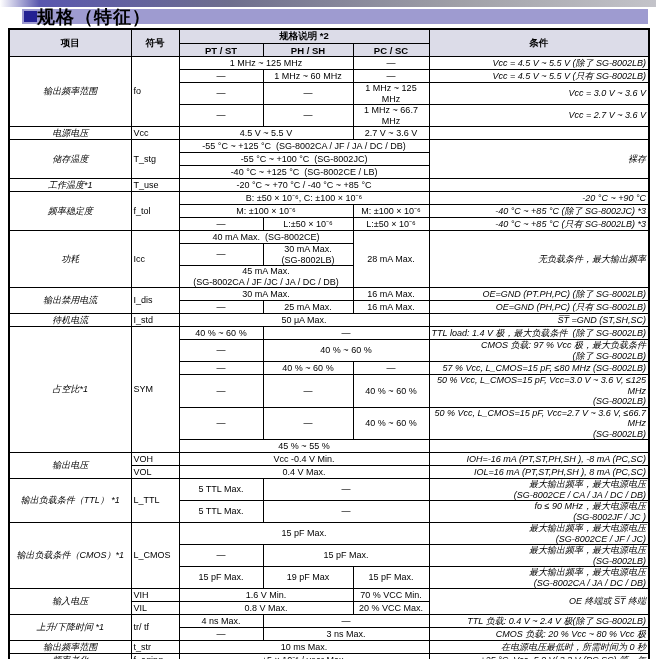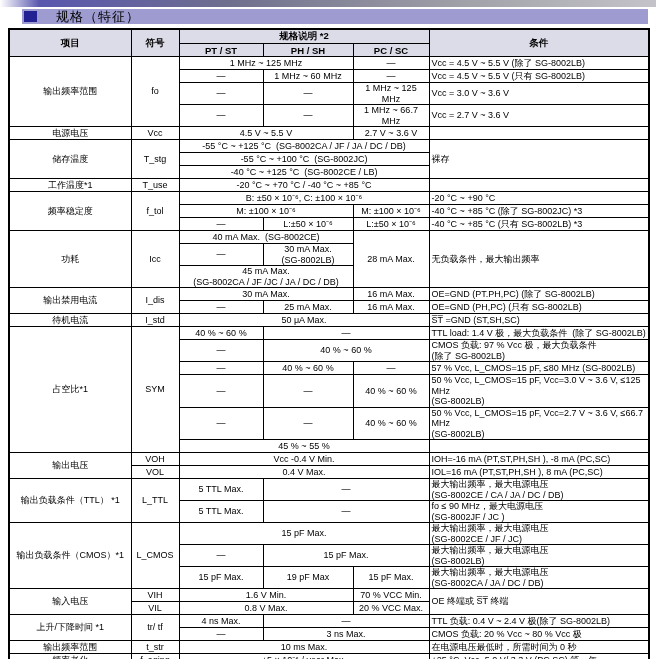--- a/index.html
+++ b/index.html
@@ -15,21 +15,21 @@
     background: linear-gradient(to right, #ffffff 0%, #3c39a0 6%, #55557a 35%, #8f8f98 70%, #b9b9c0 100%);
     opacity:.85;
   }
   .section-header {
     margin:2px 8px 4px 22px;
     width:626px; height:15px;
     background:#9e9bd0;
     display:flex; align-items:center;
   }
   .bullet { width:13px; height:11px; background:#242192; margin-left:2px; flex:none; }
-  .section-title { font-weight:normal; font-size:13px; margin-left:19px; letter-spacing:1px; }
+  .section-title { font-weight:bold; font-size:18px; margin-left:0; letter-spacing:1px; }
 
   table.spec-table {
     border-collapse:collapse;
     table-layout:fixed;
     margin:0 8px;
     width:640px;
     border:2px solid #000;
   }
   .spec-table th, .spec-table td {
     border:1px solid #000;
@@ -43,24 +43,24 @@
     text-align:center;
     height:13px;
   }
   .spec-table td {
     font-size:9px;
     line-height:10.5px;
     white-space:pre-line;
   }
   tr.rh1 { height:13px; }
   tr.rh2 { height:21px; }
-  .c-item { text-align:center; font-size:9.5px; }
-  .c-sym  { text-align:center;margin-left:24px; }
+  .c-item { text-align:center; font-size:9.5px;font-style:italic; }
+  .c-sym  { text-align:left;margin-left:24px; }
   .c-spec { text-align:center; }
-  .c-cond { text-align:left; font-size:8.5px; }
+  .c-cond { text-align:right; font-size:8.5px;font-style:italic; }
 </style>
 </head>
 <body>
 
 <div class="page">
   <div class="top-shade"></div>
 
   <div class="section-header">
     <span class="bullet"></span>
     <span class="section-title">规格（特征）</span>

